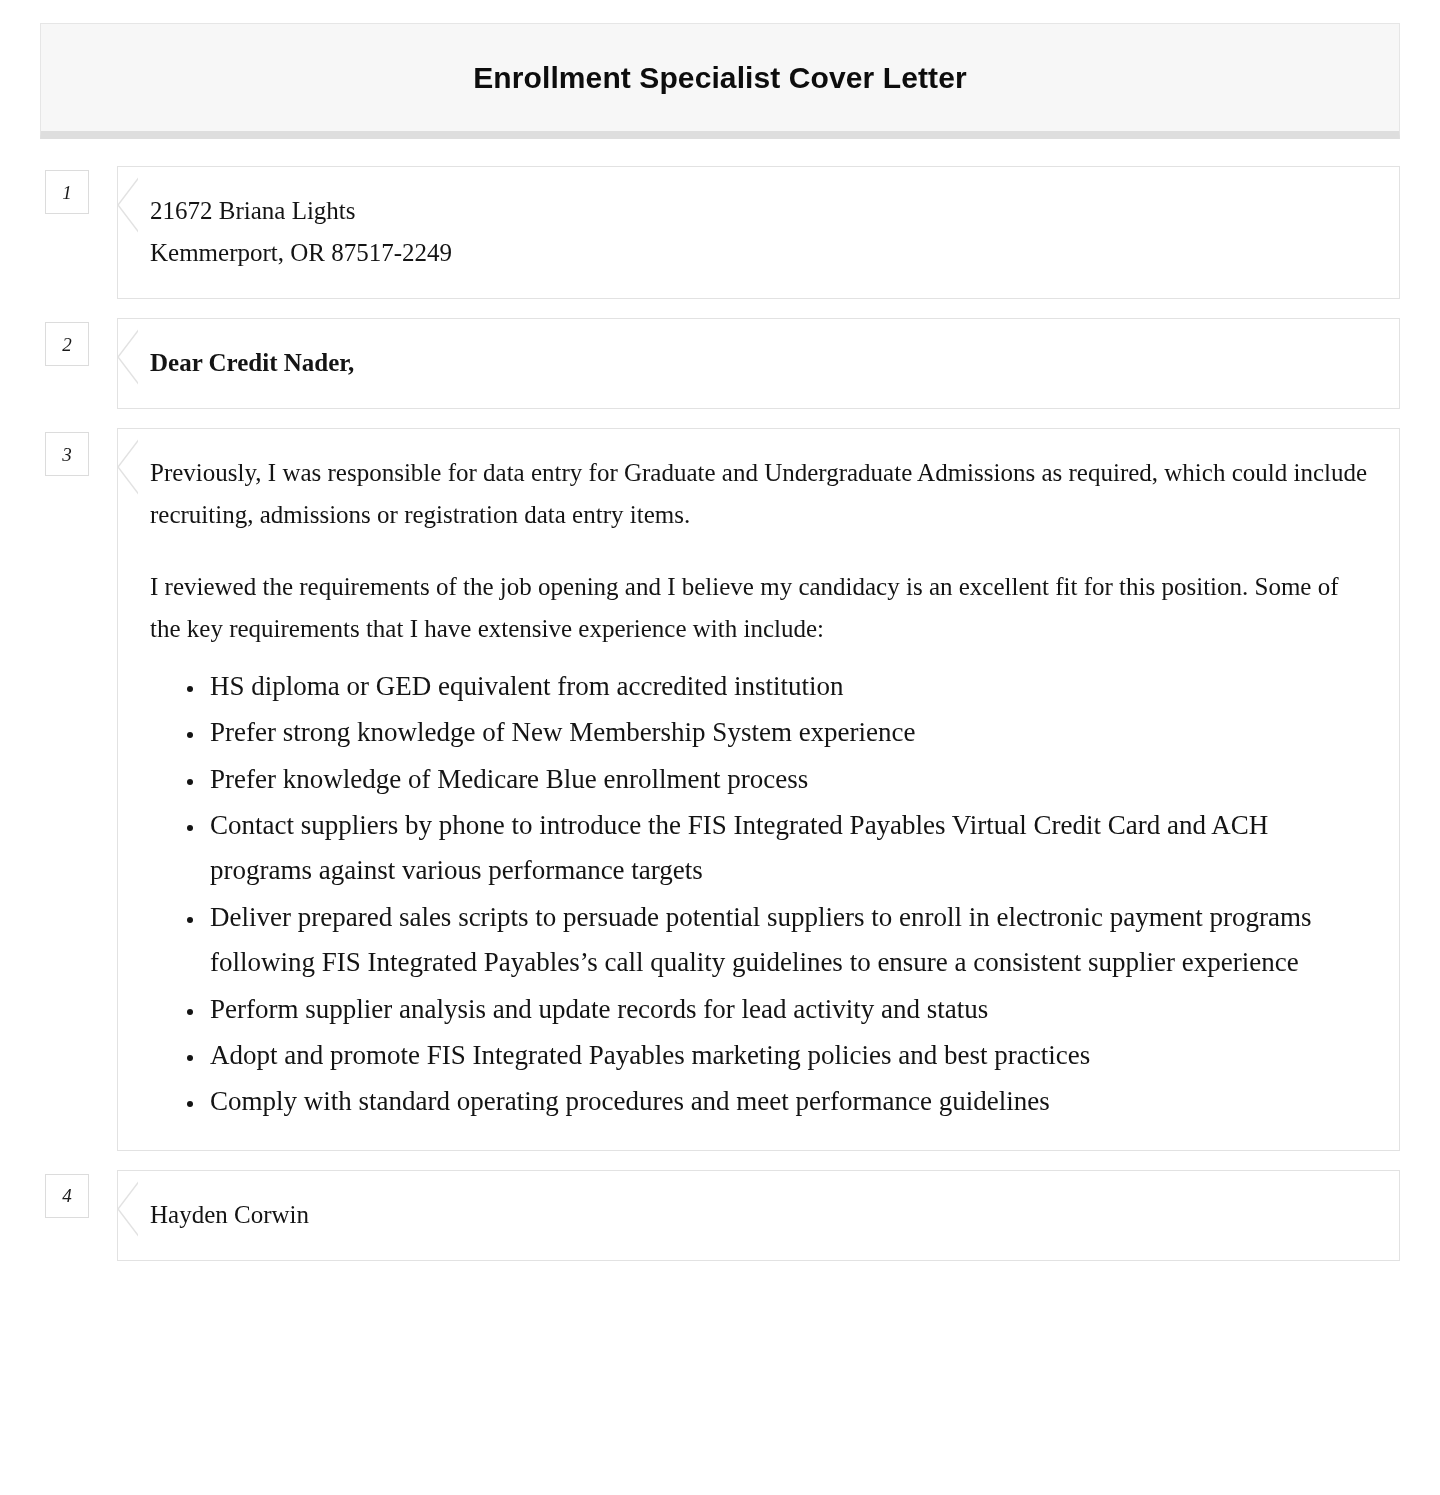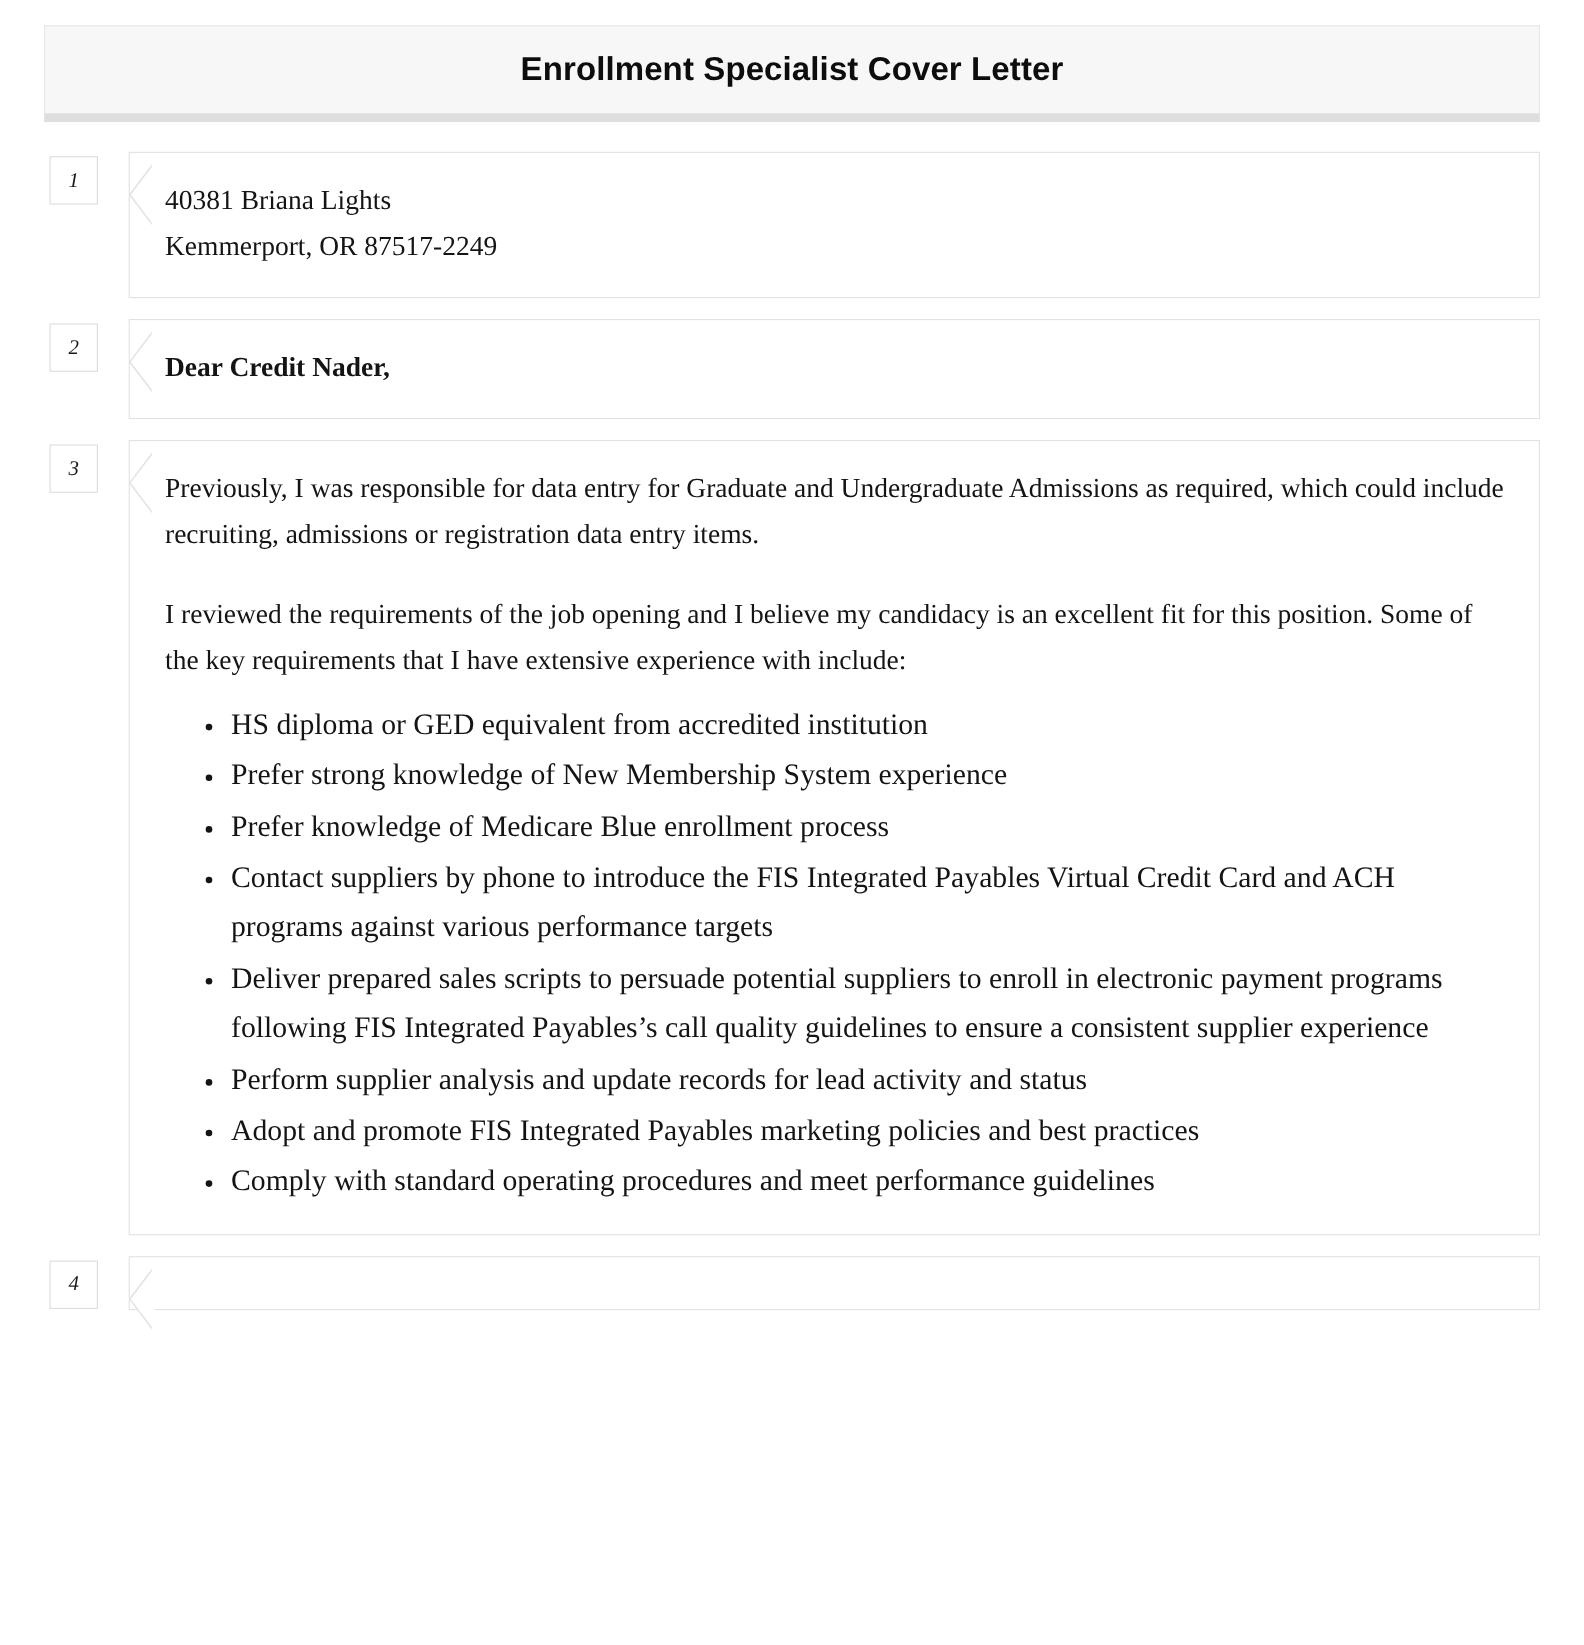--- a/index.html
+++ b/index.html
@@ -21,21 +21,21 @@
     padding: 0;
   }
 
   
   .doc-header {
     margin: 23px 40px 0 40px;
     background: #f7f7f7;
     border: 1px solid #e6e6e6;
     border-bottom: 8px solid #dedede;
     box-sizing: border-box;
-    height: 88px;
+    height: 116px;
     display: flex;
     align-items: center;
     justify-content: center;
   }
   .doc-header h1 {
     margin: 0;
     font-family: "Liberation Sans", "DejaVu Sans", sans-serif;
     font-size: 30px;
     font-weight: bold;
     letter-spacing: 0.1px;
@@ -149,21 +149,21 @@
     <div class="section">
       <div class="badge">1</div>
       <div class="panel">
         <span class="notch">
           <svg width="24" height="58" viewBox="0 0 24 58">
             <polygon points="23,0 1,29 23,58" fill="#ffffff" stroke="#e2e2e2" stroke-width="1.4"></polygon>
             <rect x="21" y="0" width="4" height="58" fill="#ffffff"></rect>
           </svg>
         </span>
         <p class="tight">
-          <span class="addr-line">40381 Briana Lights</span><br>
+          <span class="addr-line">21672 Briana Lights</span><br>
           <span class="addr-line">Kemmerport, OR 87517-2249</span>
         </p>
       </div>
     </div>
 
     <div class="section">
       <div class="badge">2</div>
       <div class="panel">
         <span class="notch">
           <svg width="24" height="58" viewBox="0 0 24 58">
@@ -201,17 +201,18 @@
 
     <div class="section">
       <div class="badge">4</div>
       <div class="panel sig-block">
         <span class="notch">
           <svg width="24" height="58" viewBox="0 0 24 58">
             <polygon points="23,0 1,29 23,58" fill="#ffffff" stroke="#e2e2e2" stroke-width="1.4"></polygon>
             <rect x="21" y="0" width="4" height="58" fill="#ffffff"></rect>
           </svg>
         </span>
+        <p>Hayden Corwin</p>
       </div>
     </div>
 
   </div>
 </div>
 
 </body></html>

